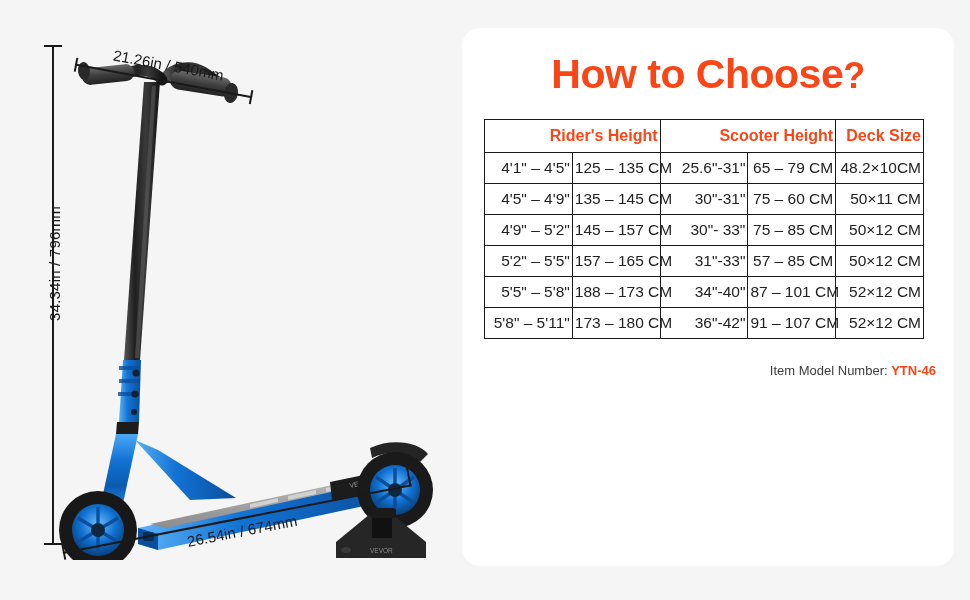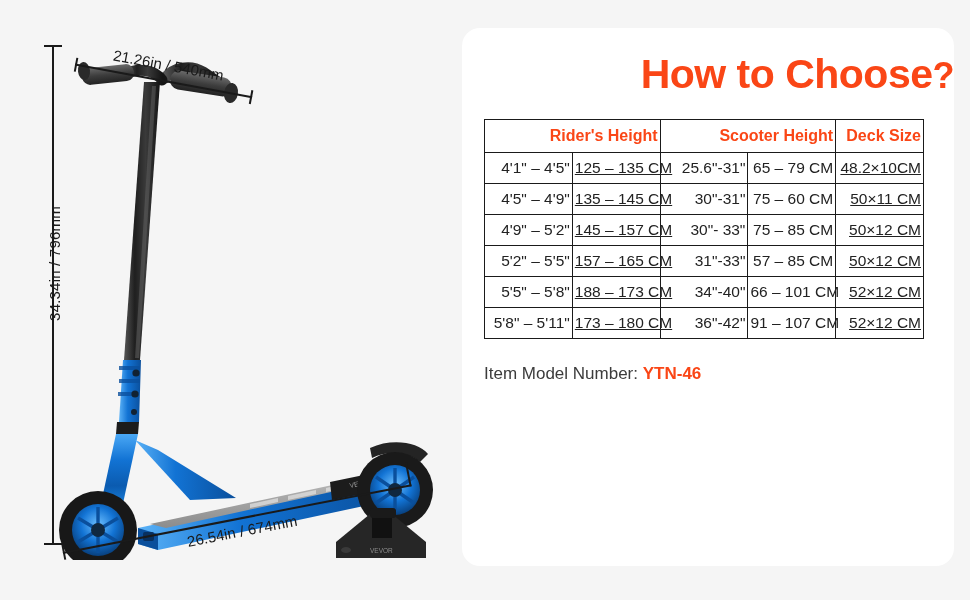--- a/index.html
+++ b/index.html
@@ -54,46 +54,46 @@
 
   #scooter-svg { position: absolute; left: 40px; top: 30px; }
 
   
   #info-card {
     position: absolute; left: 462px; top: 28px;
     width: 492px; height: 538px;
     background: #ffffff; border-radius: 18px;
   }
   #card-title {
-    margin-top: 26px; text-align: right;
+    margin-top: 26px; text-align: center;
     font-size: 41px; font-weight: bold; color: #fa4616;
     letter-spacing: -.5px; line-height: 1;
   }
   #card-title .qm { font-size: 36px; }
 
   #size-table {
     margin: 24px 0 0 22px; width: 440px;
     border-collapse: collapse; table-layout: fixed;
   }
   #size-table th, #size-table td {
     border: 1.6px solid #1a1a1a;
     text-align: right; padding: 6px 2px;
     font-size: 15.5px; color: #222; white-space: nowrap;
   }
   #size-table th { color: #fa4616; font-weight: bold; font-size: 16px; padding: 7px 2px; }
   #size-table td.c0 { width: 80px; }
-  #size-table td.c1 { width: 104px; text-decoration: underline; }
+  #size-table td.c1 { width: 104px; }
   #size-table td.c2 { width: 84px; }
   #size-table td.c3 { width: 92px; }
-  #size-table td.c4 { width: 80px; text-decoration: underline; }
+  #size-table td.c4 { width: 80px; }
 
   #spec-list { margin: 22px 0 0 22px; width: 452px; }
   .spec-row {
-    font-size: 17px; color: #3c3c3c;
-    line-height: 1.5; margin-bottom: 16px;
+    font-size: 13px; color: #3c3c3c;
+    line-height: 1.5; margin-bottom: 16px; text-align: right;
   }
   .spec-val { color: #fa4616; font-weight: bold; }
 </style>
 </head>
 <body>
 
 <div id="root">
 
   <div id="product-panel">
 
@@ -268,21 +268,21 @@
             <td class="c0">5'2" – 5'5"</td>
             <td class="c1">157 – 165 CM</td>
             <td class="c2">31"-33"</td>
             <td class="c3">57 – 85 CM</td>
             <td class="c4">50×12 CM</td>
           </tr>
           <tr>
             <td class="c0">5'5" – 5'8"</td>
             <td class="c1">188 – 173 CM</td>
             <td class="c2">34"-40"</td>
-            <td class="c3">66 – 101 CM</td>
+            <td class="c3">87 – 101 CM</td>
             <td class="c4">52×12 CM</td>
           </tr>
           <tr>
             <td class="c0">5'8" – 5'11"</td>
             <td class="c1">173 – 180 CM</td>
             <td class="c2">36"-42"</td>
             <td class="c3">91 – 107 CM</td>
             <td class="c4">52×12 CM</td>
           </tr>
         </tbody>

